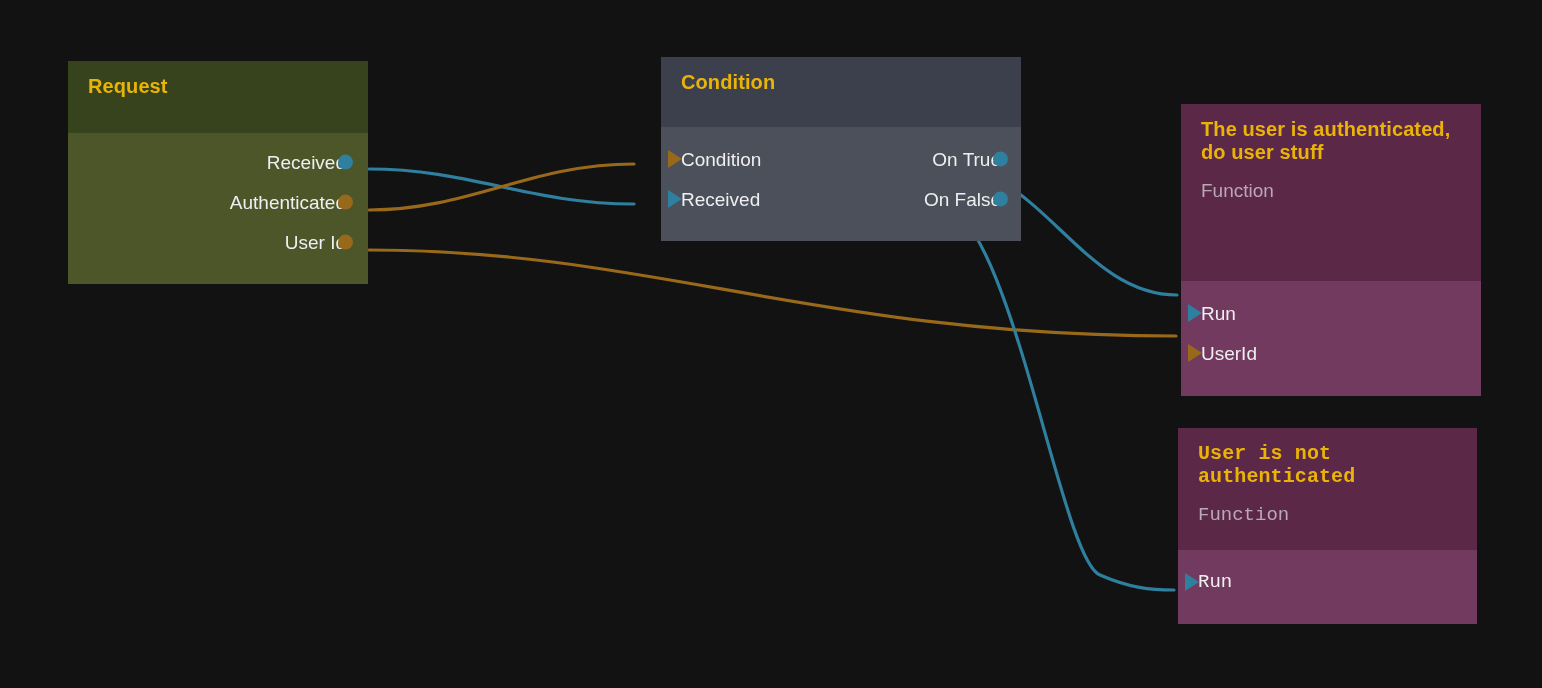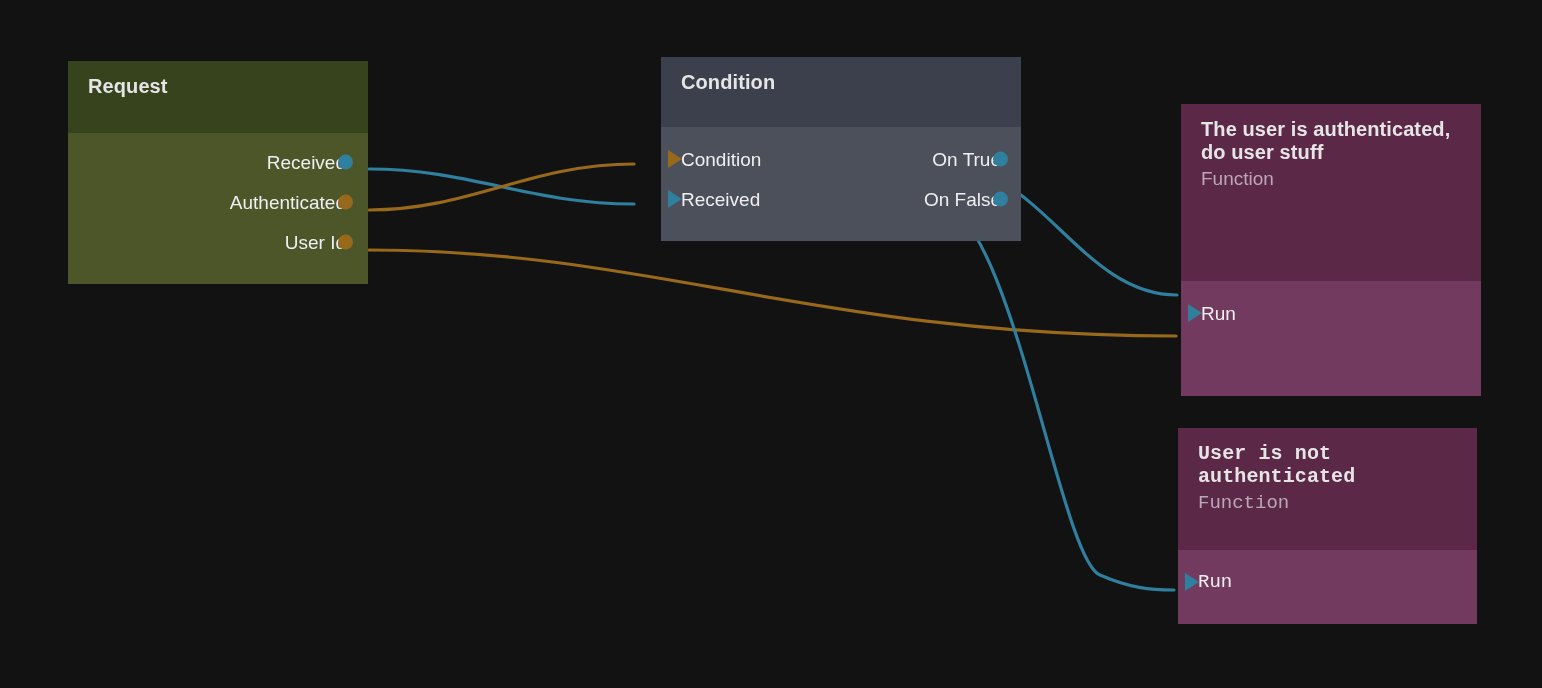--- a/index.html
+++ b/index.html
@@ -31,30 +31,30 @@
     box-sizing: border-box;
     overflow: visible;
   }
   .node-header {
     box-sizing: border-box;
     padding: 14px 20px 12px 20px;
   }
   .node-title {
     font-size: 20px;
     font-weight: bold;
-    color: #e5e5e5;
+    color: #eab308;
     line-height: 1.16;
     letter-spacing: 0.1px;
   }
   .node-subtitle {
     font-size: 19px;
     font-weight: normal;
     color: #b9a8b6;
     line-height: 1.2;
-    margin-top: 4px;
+    margin-top: 16px;
   }
   .node-body {
     box-sizing: border-box;
     position: relative;
   }
   .port-row {
     position: relative;
     display: flex;
     align-items: center;
     height: 40px;
@@ -215,20 +215,24 @@
       <div class="node-title">The user is authenticated, do user stuff</div>
       <div class="node-subtitle">Function</div>
     </div>
     <div class="node-body">
 
       <div class="port-row">
         <span class="port-arrow left blue"></span>
         <span class="port-label">Run</span>
       </div>
 
+      <div class="port-row">
+        <span class="port-arrow left orange"></span>
+        <span class="port-label">UserId</span>
+      </div>
 
     </div>
   </div>
 
   <div class="node node-function" id="node-func-unauth">
     <div class="node-header">
       <div class="node-title">User is not authenticated</div>
       <div class="node-subtitle">Function</div>
     </div>
     <div class="node-body">

